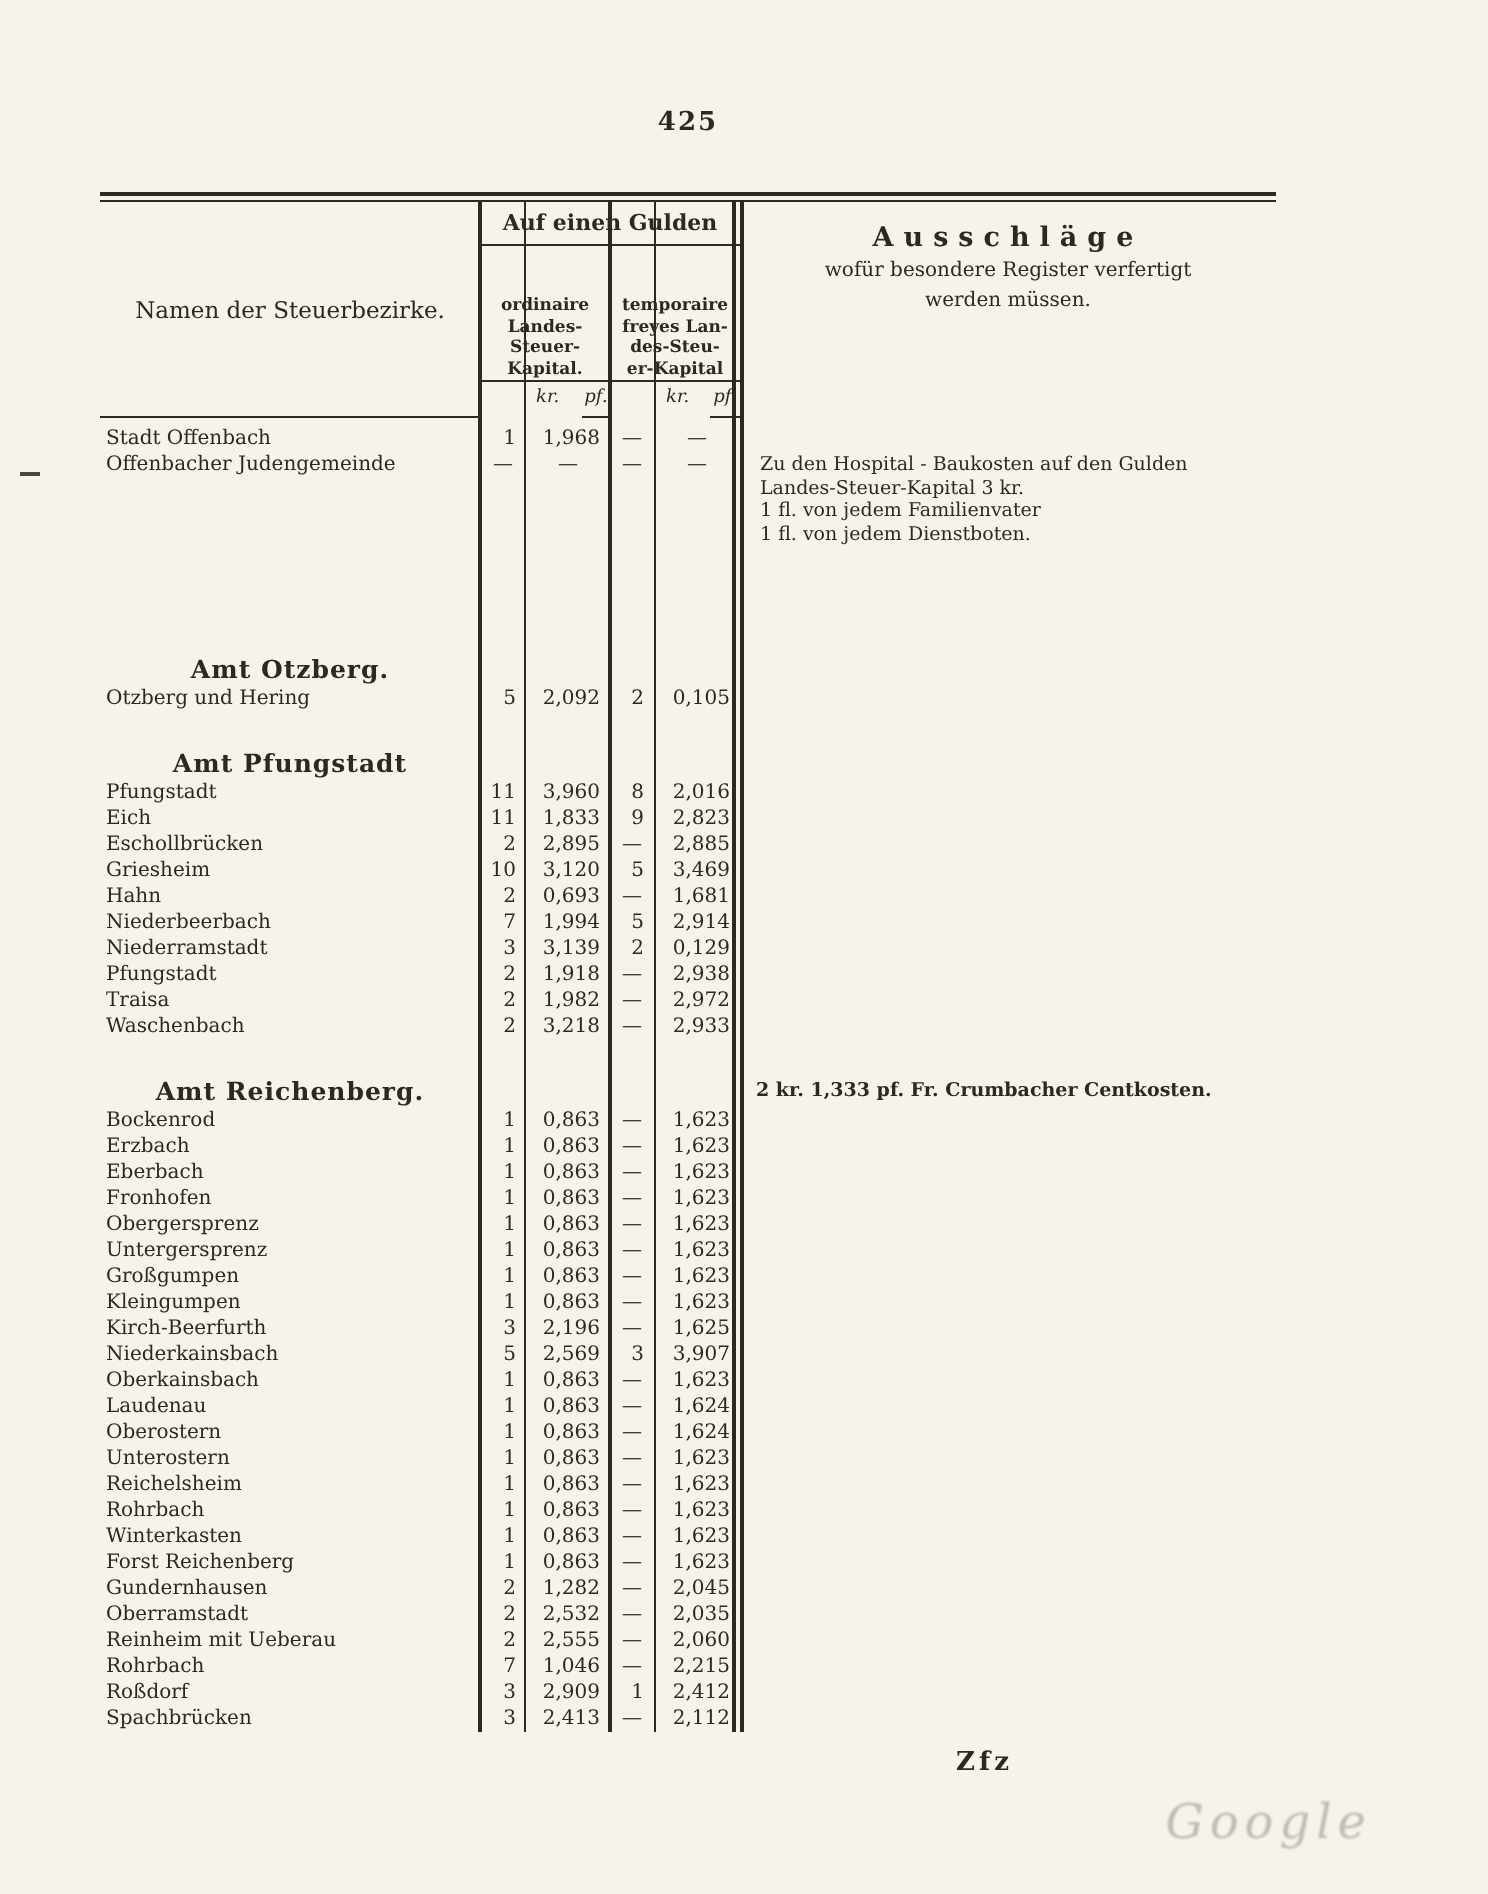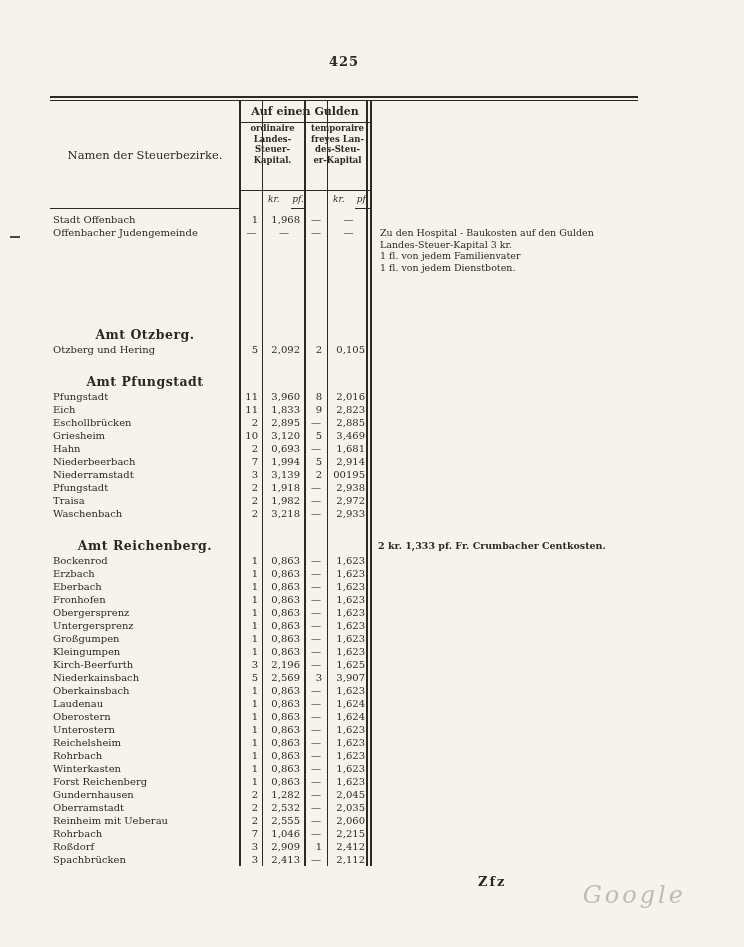--- a/index.html
+++ b/index.html
@@ -29,21 +29,21 @@
   .thead{display:grid;grid-template-columns:190px 23px 42px 22px 43px 1fr;grid-template-rows:22px 68px 18px;}
   .h-names{
     grid-column:1;grid-row:1/4;display:flex;align-items:center;justify-content:center;
     font-weight:normal;font-size:11.5px;text-align:center;border-bottom:1.5px solid #2c2923;
   }
   .h-group{
     grid-column:2/6;grid-row:1;text-align:center;font-weight:bold;font-size:11px;
     line-height:22px;border-bottom:1px solid #2c2923;
   }
   .h-sub{
-    grid-row:2;display:flex;flex-direction:column;justify-content:flex-start;text-align:center;
+    grid-row:2;display:flex;flex-direction:column;justify-content:flex-end;text-align:center;
     font-size:8.5px;line-height:10.5px;font-weight:bold;border-bottom:1px solid #2c2923;
   }
   .sub1{grid-column:2/4;}
   .sub2{grid-column:4/6;}
   .h-unit{
     grid-row:3;text-align:center;font-size:9px;line-height:16px;font-style:italic;
     border-bottom:1.5px solid #2c2923;
     margin-left:28px;
   }
   .u1{grid-column:2;}.u2{grid-column:3;}.u3{grid-column:4;}.u4{grid-column:5;}
@@ -64,21 +64,21 @@
   }
   .row.section{margin-top:18px;}
   .sec-name{
     grid-column:1;text-align:center;font-weight:bold;font-size:12.5px;
     letter-spacing:.5px;line-height:16px;
   }
   .sec-note{grid-column:6;font-size:9.5px;padding-left:8px;line-height:16px;font-weight:bold;}
   .spacer{width:100%;}
   .catchword{margin-top:8px;margin-left:428px;font-weight:bold;font-size:13px;letter-spacing:2px;}
   .watermark{
-    position:absolute;right:58px;bottom:38px;
+    position:absolute;right:58px;bottom:22px;
     font-size:24px;letter-spacing:3px;color:#b6b3a7;opacity:.85;
     filter:blur(.5px);font-style:italic;
   }
 </style>
 </head>
 <body>
 
 <div class="page">
 
   <div class="page-number">425</div>
@@ -106,20 +106,25 @@
         <div class="h-sub sub2">
           <span>temporaire</span>
           <span>freyes Lan-</span>
           <span>des-Steu-</span>
           <span>er-Kapital</span>
         </div>
         <div class="h-unit u1">kr.</div>
         <div class="h-unit u2">pf.</div>
         <div class="h-unit u3">kr.</div>
         <div class="h-unit u4">pf.</div>
+        <div class="h-notes">
+          <div class="notes-title">Ausschläge</div>
+          <div class="notes-sub">wofür besondere Register verfertigt</div>
+          <div class="notes-sub">werden müssen.</div>
+        </div>
       </div>
 
       <div class="tbody">
   <div class="row">
     <div class="c name">Stadt Offenbach</div>
     <div class="c n">1</div>
     <div class="c n">1,968</div>
     <div class="c n dash">—</div>
     <div class="c n dash">—</div>
     <div class="c note"></div>
@@ -208,21 +213,21 @@
     <div class="c n">5</div>
     <div class="c n">2,914</div>
     <div class="c note"></div>
   </div>
 
   <div class="row">
     <div class="c name">Niederramstadt</div>
     <div class="c n">3</div>
     <div class="c n">3,139</div>
     <div class="c n">2</div>
-    <div class="c n">00195</div>
+    <div class="c n">0,129</div>
     <div class="c note"></div>
   </div>
 
   <div class="row">
     <div class="c name">Pfungstadt</div>
     <div class="c n">2</div>
     <div class="c n">1,918</div>
     <div class="c n dash">—</div>
     <div class="c n">2,938</div>
     <div class="c note"></div>

